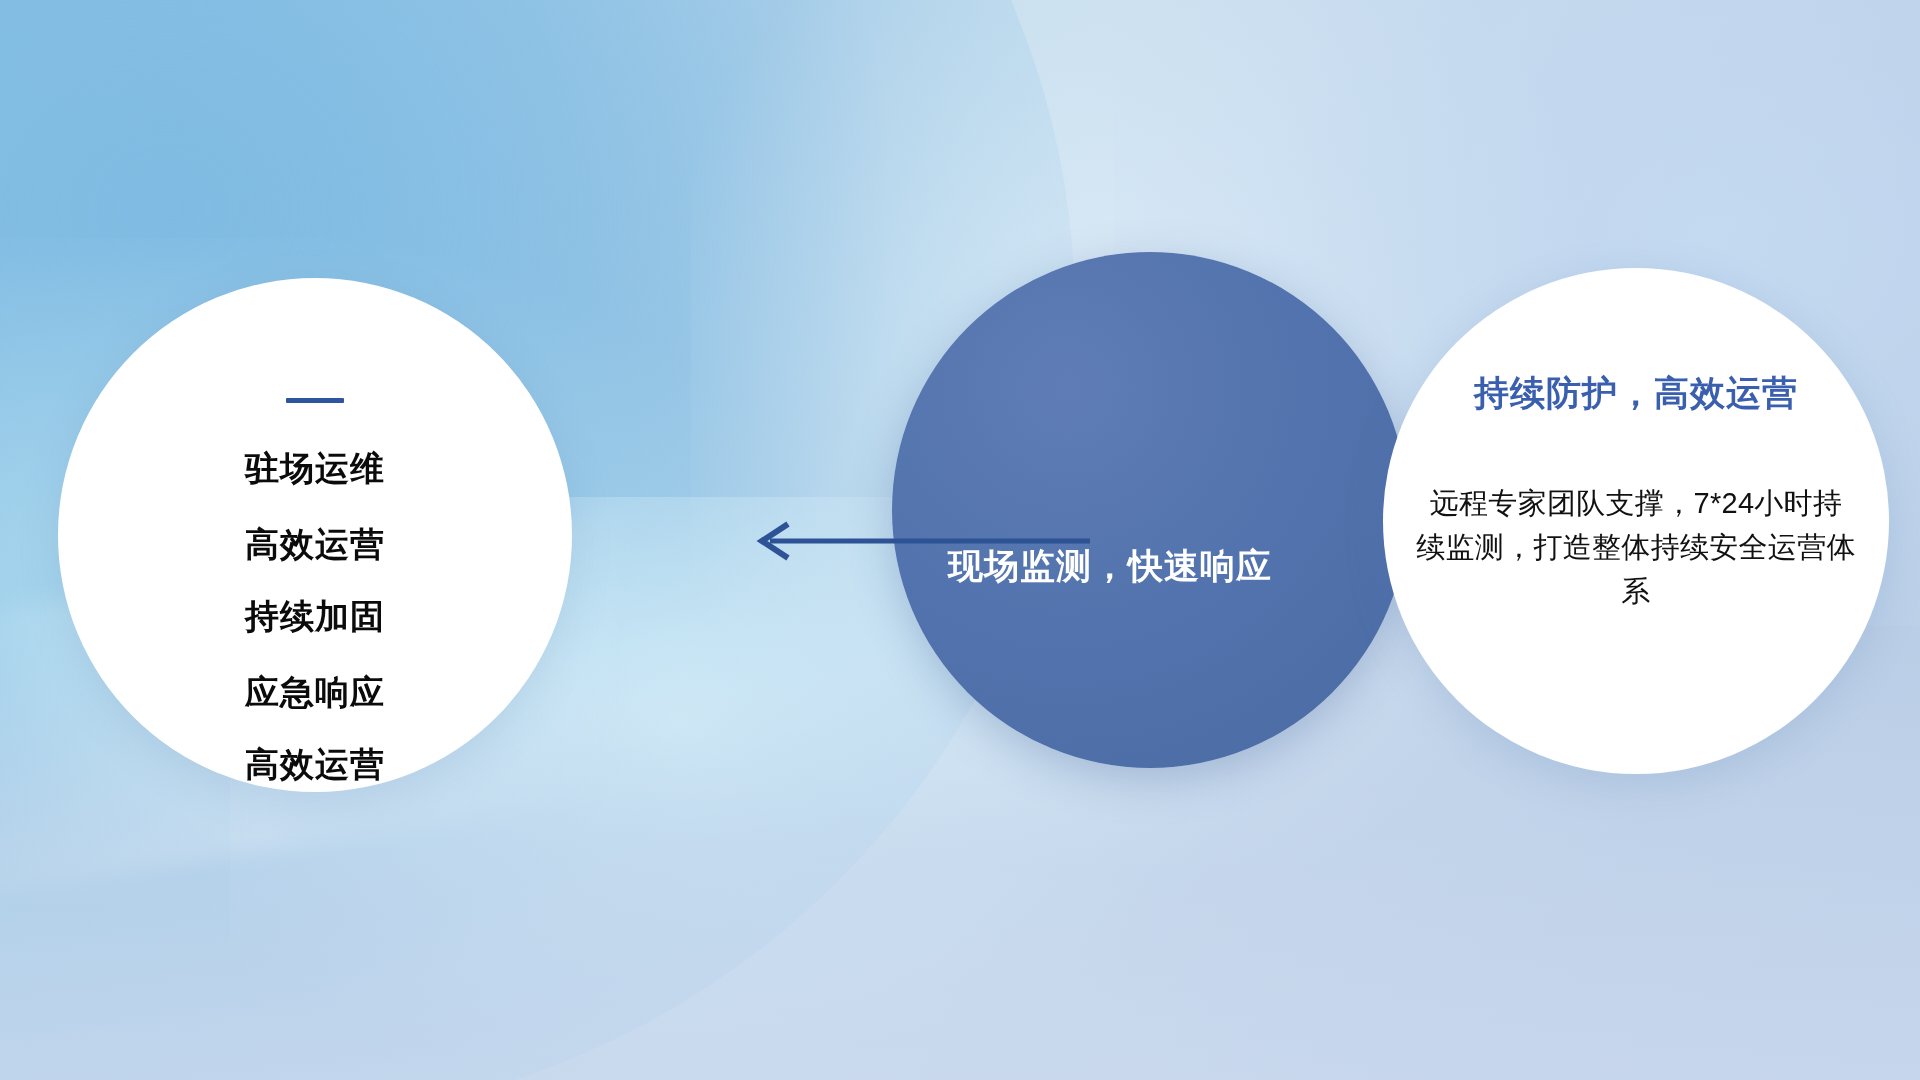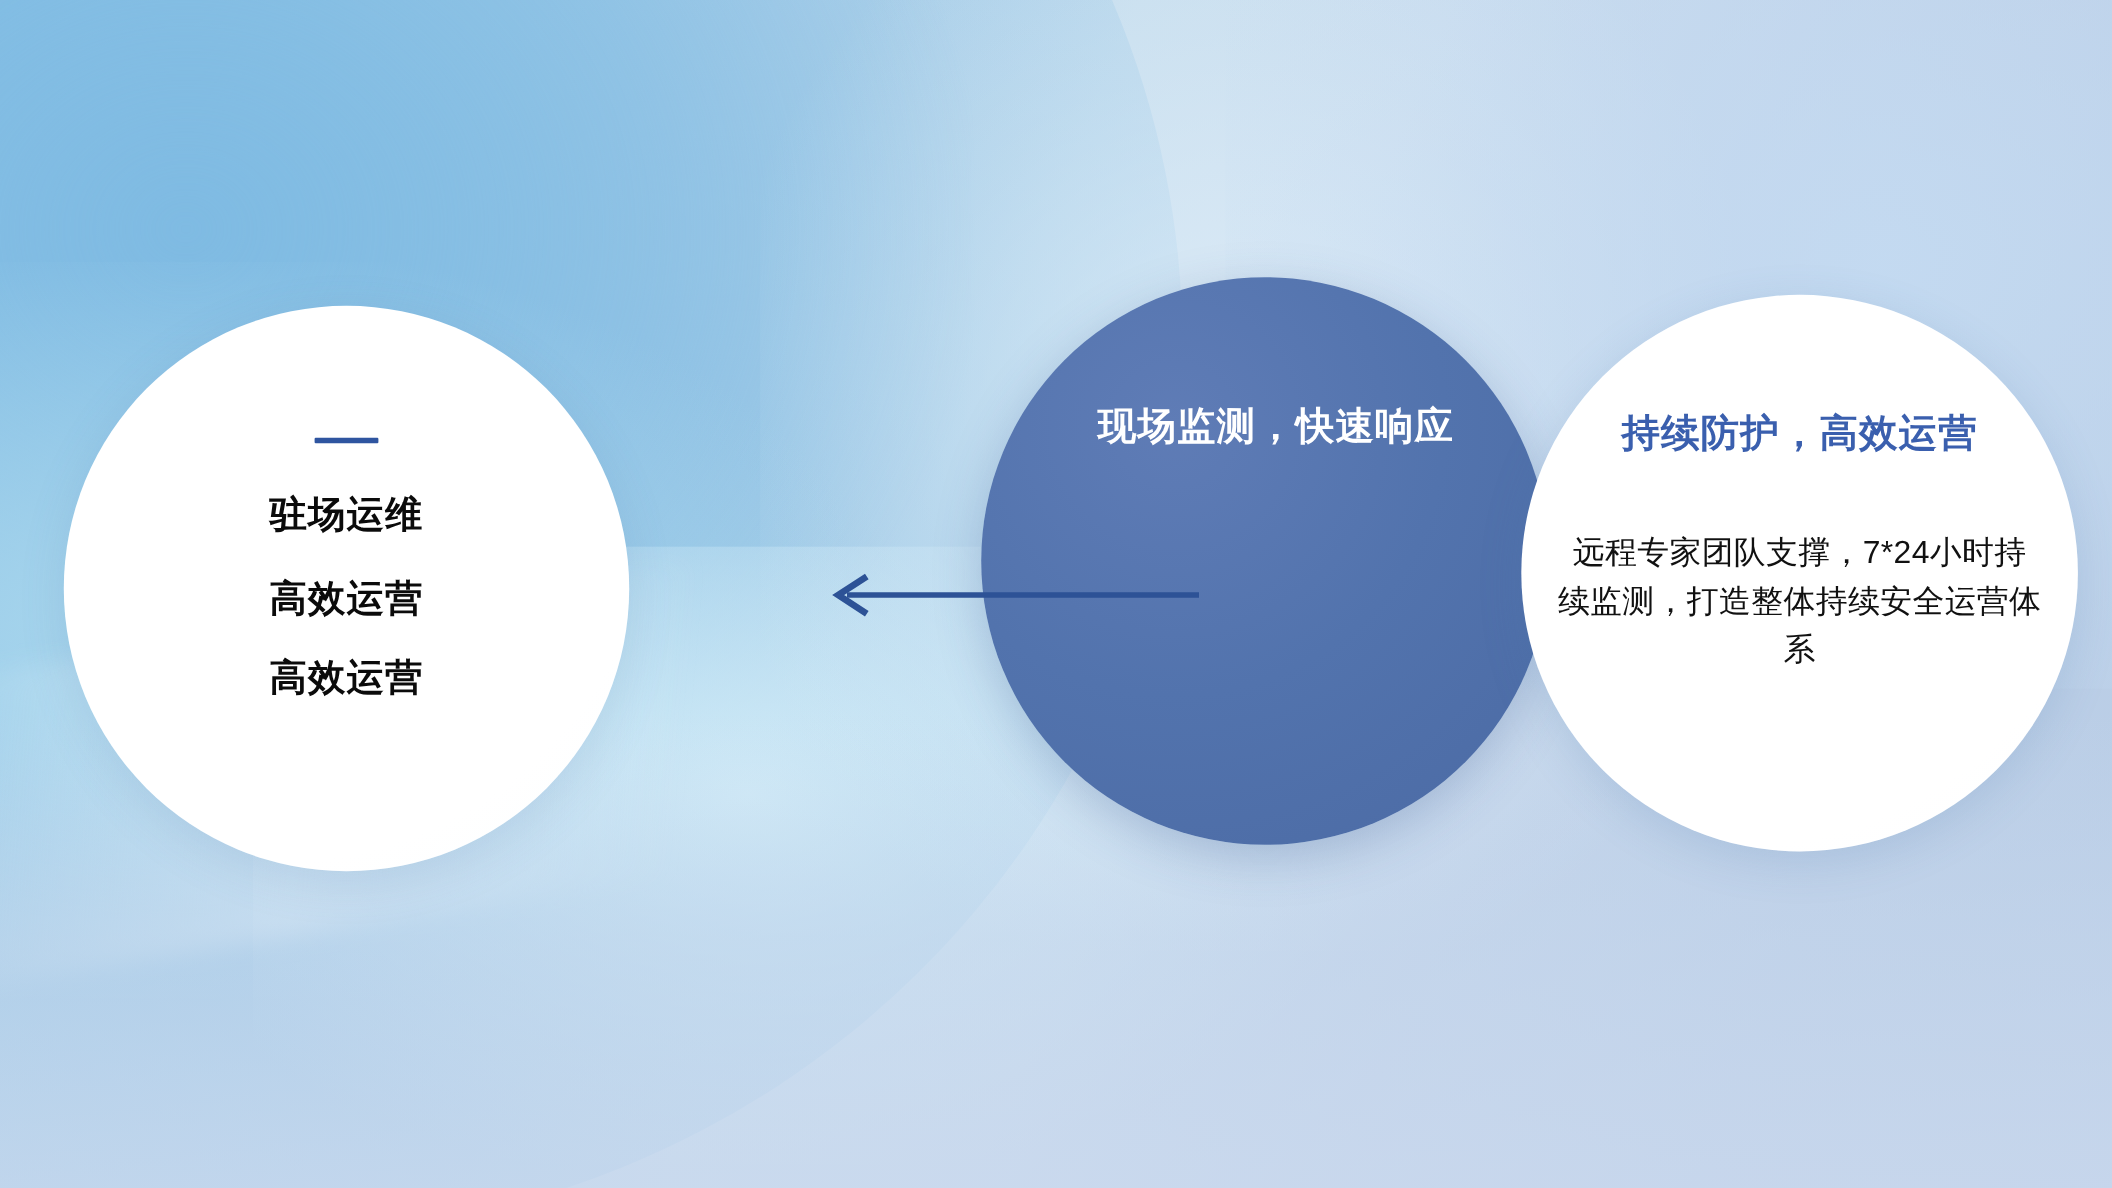--- a/index.html
+++ b/index.html
@@ -99,21 +99,21 @@
     margin-bottom:38px;
     white-space:nowrap;
     flex-direction:column;
   }
   .kw-row.single { gap:0; margin-bottom:0; }
   .kw { }
 
   
   #center-content {
     position:absolute; left:892px; top:252px; width:516px; height:516px;
-    display:flex; flex-direction:column; align-items:center;
+    display:flex; flex-direction:row; align-items:center;
     padding:112px 36px 0 36px;
   }
   #center-title {
     font-size:35px; font-weight:bold; color:#ffffff; letter-spacing:1px;
     white-space:nowrap; text-align:center;
     margin-left:20px;
   }
   #center-body {
     margin-top:62px; width:324px;
     font-size:28px; line-height:1.52; color:#f3f6fb; text-align:center;
@@ -168,20 +168,24 @@
 <div class="circle" id="circle-right"></div>
 
 <div id="left-content">
   <div id="left-divider"></div>
 
   <div class="kw-row">
     <span class="kw">驻场运维</span>
     <span class="kw">高效运营</span>
   </div>
 
+  <div class="kw-row">
+    <span class="kw">持续加固</span>
+    <span class="kw">应急响应</span>
+  </div>
 
   <div class="kw-row single">
     <span class="kw">高效运营</span>
   </div>
 </div>
 
 <div id="center-content">
   <div id="center-title">现场监测，快速响应</div>
 </div>
 

